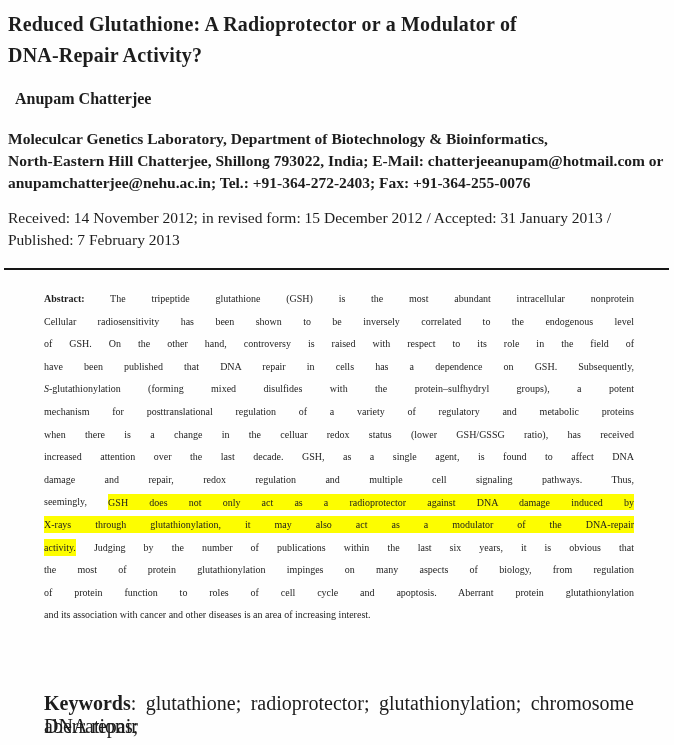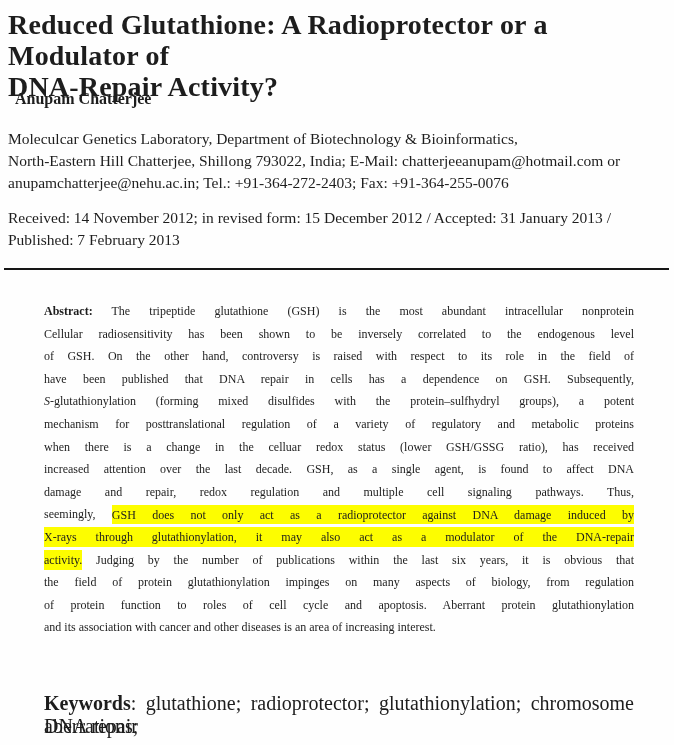--- a/index.html
+++ b/index.html
@@ -7,42 +7,42 @@
     position:relative;
     width:674px; height:745px;
     background:var(--paper,#fefefe);
     font-family:"Liberation Serif", serif;
     color:var(--ink,#1d1d1d);
     overflow:hidden;
   }
   .block { position:absolute; }
   .title {
     left:8px; top:9px; width:656px;
-    font-size:28px; font-weight:bold; line-height:31px;
+    font-size:20px; font-weight:bold; line-height:31px;
     letter-spacing:0.2px;
   }
   .author {
     left:15px; top:90px; width:650px;
     font-size:16px; font-weight:bold;
   }
   .affil {
     left:8px; top:128px; width:660px;
-    font-size:15.5px; line-height:21.8px;
+    font-size:15.5px; line-height:21.8px;font-weight:bold;
   }
   .dates {
     left:8px; top:207px; width:660px;
     font-size:15.5px; line-height:22.4px; 
   }
   .rule {
     position:absolute; left:4px; top:268px; width:665px; height:2px;
     background:#161616;
   }
   .abstract {
-    left:44px; top:300px; width:590px;
-    font-size:12px; line-height:22.6px;
+    left:44px; top:288px; width:590px;
+    font-size:10px; line-height:22.6px;
   }
   .keywords {
     left:44px; top:692px; width:590px;
     font-size:20px; line-height:22.6px;
   }
   .line { min-height:1em; }
   .abstract .line, .keywords .line { height:22.6px; }
   .just { text-align:justify; text-align-last:justify; }
   span.b { font-weight:bold; }
   span.i { font-style:italic; }
@@ -73,21 +73,21 @@
       <div class="line just"><span>of GSH. On the other hand, controversy is raised with respect to its role in the field of</span></div>
       <div class="line just"><span>have been published that DNA repair in cells has a dependence on GSH. Subsequently,</span></div>
       <div class="line just"><span class="i">S</span><span>-glutathionylation (forming mixed disulfides with the protein–sulfhydryl groups), a potent</span></div>
       <div class="line just"><span>mechanism for posttranslational regulation of a variety of regulatory and metabolic proteins</span></div>
       <div class="line just"><span>when there is a change in the celluar redox status (lower GSH/GSSG ratio), has received</span></div>
       <div class="line just"><span>increased attention over the last decade. GSH, as a single agent, is found to affect DNA</span></div>
       <div class="line just"><span>damage and repair, redox regulation and multiple cell signaling pathways. Thus,</span></div>
       <div class="line just"><span>seemingly, </span><span class="h">GSH does not only act as a radioprotector against DNA damage induced by</span></div>
       <div class="line just"><span class="h">X-rays through glutathionylation, it may also act as a modulator of the DNA-repair</span></div>
       <div class="line just"><span class="h">activity.</span><span> Judging by the number of publications within the last six years, it is obvious that</span></div>
-      <div class="line just"><span>the field of protein glutathionylation impinges on many aspects of biology, from regulation</span></div>
+      <div class="line just"><span>the most of protein glutathionylation impinges on many aspects of biology, from regulation</span></div>
       <div class="line just"><span>of protein function to roles of cell cycle and apoptosis. Aberrant protein glutathionylation</span></div>
       <div class="line"><span>and its association with cancer and other diseases is an area of increasing interest.</span></div>
     </div>
   <div class="block keywords">
       <div class="line just"><span class="b">Keywords</span><span>: glutathione; radioprotector; glutathionylation; chromosome aberrations;</span></div>
       <div class="line"><span>DNA repair</span></div>
     </div>
 </div>
 
 </body></html>

